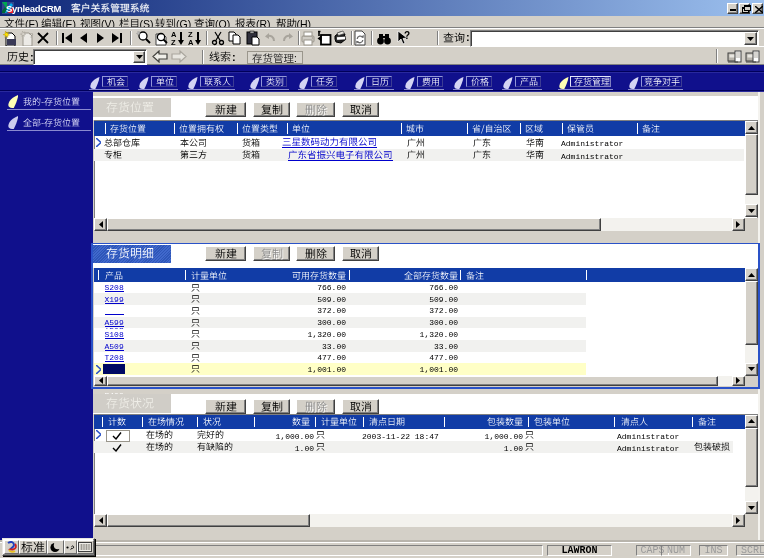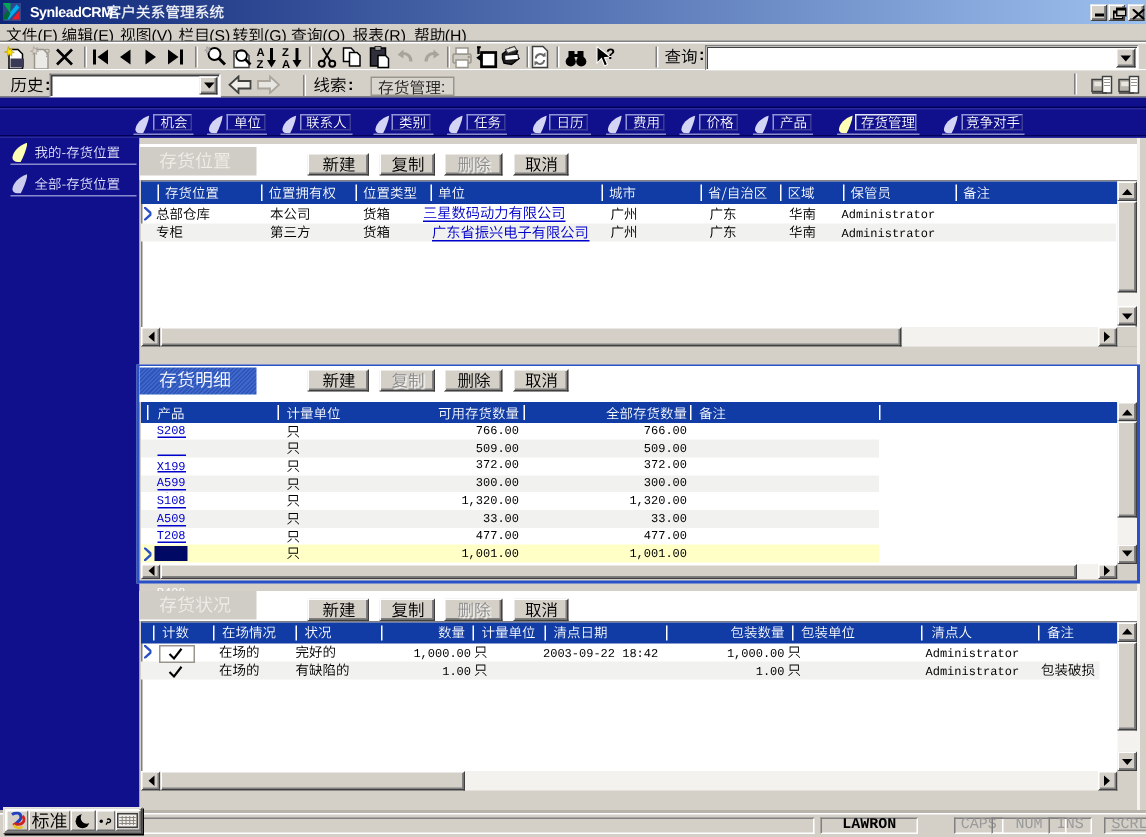--- a/index.html
+++ b/index.html
@@ -137,21 +137,21 @@
   </svg>
 <div style="position:absolute;left:0px;top:0px;width:764px;height:16px;background:linear-gradient(to right,#0d2577,#9cc0ee);">
     <svg style="position:absolute;left:2px;top:2px" width="12" height="12">
       <rect x="0" y="0" width="12" height="12" fill="#fff" opacity="0.15"></rect>
       <path d="M0 0H5V7Z" fill="#00a651"></path>
       <path d="M1 11L9 1L11 3L4 11Z" fill="#00aeef"></path>
       <path d="M6 11L11 5V11Z" fill="#ed1c24"></path>
       <path d="M0 9L3 5L5 7L3 11H0Z" fill="#006838"></path>
     </svg>
   </div>
-<div style="position:absolute;left:20px;top:2.5px;font:bold 9.5px 'Liberation Sans';color:#fff;white-space:pre;line-height:11.5px;letter-spacing:-0.3px;">SynleadCRM</div>
+<div style="position:absolute;left:6px;top:2.5px;font:bold 9.5px 'Liberation Sans';color:#fff;white-space:pre;line-height:11.5px;letter-spacing:-0.3px;">SynleadCRM</div>
 <svg style="position:absolute;left:70.5px;top:3px;overflow:visible" width="78.40" height="9.80">
     <g transform="scale(0.8167)" fill="#fff" stroke="#fff" stroke-width="0.35">
       <use href="#g5BA2" x="0"></use>
       <use href="#g6237" x="12"></use>
       <use href="#g5173" x="24"></use>
       <use href="#g7CFB" x="36"></use>
       <use href="#g7BA1" x="48"></use>
       <use href="#g7406" x="60"></use>
       <use href="#g7CFB" x="72"></use>
       <use href="#g7EDF" x="84"></use>
@@ -994,21 +994,21 @@
 <div style="position:absolute;left:104.5px;top:283px;font:normal 8px 'Liberation Mono';color:#0000cc;white-space:pre;line-height:10px;">S208</div>
 <div style="position:absolute;left:104.5px;top:291px;width:19.3px;height:0.8px;background:#0000cc;"></div>
 <svg style="position:absolute;left:190.5px;top:282.5px;overflow:visible" width="9.00" height="9.00">
     <g transform="scale(0.75)" fill="#000">
       <use href="#g53EA" x="0"></use>
     </g>
   </svg>
 <div style="position:absolute;right:418px;top:283px;font:8px 'Liberation Mono';color:#000;white-space:pre;line-height:10px;">766.00</div>
 <div style="position:absolute;right:306px;top:283px;font:8px 'Liberation Mono';color:#000;white-space:pre;line-height:10px;">766.00</div>
 <div style="position:absolute;left:94px;top:293.2px;width:492px;height:11.7px;background:#f1f1ef;"></div>
-<div style="position:absolute;left:104.5px;top:294.7px;font:normal 8px 'Liberation Mono';color:#0000cc;white-space:pre;line-height:10px;margin-top:12px;">X199</div>
+<div style="position:absolute;left:104.5px;top:294.7px;font:normal 8px 'Liberation Mono';color:#0000cc;white-space:pre;line-height:10px;">X199</div>
 <div style="position:absolute;left:104.5px;top:302.7px;width:19.3px;height:0.8px;background:#0000cc;"></div>
 <svg style="position:absolute;left:190.5px;top:294.2px;overflow:visible" width="9.00" height="9.00">
     <g transform="scale(0.75)" fill="#000">
       <use href="#g53EA" x="0"></use>
     </g>
   </svg>
 <div style="position:absolute;right:418px;top:294.7px;font:8px 'Liberation Mono';color:#000;white-space:pre;line-height:10px;">509.00</div>
 <div style="position:absolute;right:306px;top:294.7px;font:8px 'Liberation Mono';color:#000;white-space:pre;line-height:10px;">509.00</div>
 <div style="position:absolute;left:104.5px;top:306.4px;font:normal 8px 'Liberation Mono';color:#0000cc;white-space:pre;line-height:10px;margin-top:16px;">T508</div>
 <div style="position:absolute;left:104.5px;top:314.4px;width:19.3px;height:0.8px;background:#0000cc;"></div>
@@ -1243,21 +1243,21 @@
       <use href="#g597D" x="12"></use>
       <use href="#g7684" x="24"></use>
     </g>
   </svg>
 <div style="position:absolute;right:450px;top:431.5px;font:8px 'Liberation Mono';color:#000;white-space:pre;line-height:10px;">1,000.00</div>
 <svg style="position:absolute;left:315.5px;top:430px;overflow:visible" width="9.00" height="9.00">
     <g transform="scale(0.75)" fill="#000">
       <use href="#g53EA" x="0"></use>
     </g>
   </svg>
-<div style="position:absolute;left:362px;top:431.5px;font:normal 8px 'Liberation Mono';color:#000;white-space:pre;line-height:10px;">2003-09-22 18:42</div>
+<div style="position:absolute;left:362px;top:431.5px;font:normal 8px 'Liberation Mono';color:#000;white-space:pre;line-height:10px;">2003-11-22 18:47</div>
 <div style="position:absolute;right:241px;top:431.5px;font:8px 'Liberation Mono';color:#000;white-space:pre;line-height:10px;">1,000.00</div>
 <svg style="position:absolute;left:524.5px;top:430px;overflow:visible" width="9.00" height="9.00">
     <g transform="scale(0.75)" fill="#000">
       <use href="#g53EA" x="0"></use>
     </g>
   </svg>
 <div style="position:absolute;left:617px;top:431.5px;font:normal 8px 'Liberation Mono';color:#000;white-space:pre;line-height:10px;">Administrator</div>
 <svg style="position:absolute;left:112px;top:443.5px" width="10" height="8">
     <path d="M1 4L4 7L9 0.5" fill="none" stroke="#000" stroke-width="1.4"></path>
   </svg>
@@ -1319,21 +1319,21 @@
     <svg width="4" height="7" style="overflow:visible">
       <path d="M4 3.5L0 0V7Z" fill="#000"></path>
     </svg>
   </div>
 <div style="position:absolute;left:107px;top:513.5px;width:203px;height:13px;border:1px solid;border-color:#fff #404040 #404040 #fff;box-shadow:inset -1px -1px 0 #808080,inset 1px 1px 0 #d4d0c8;background:#d4d0c8;"></div>
 <div style="position:absolute;left:744.5px;top:513.5px;width:13px;height:13px;background:#d4d0c8;"></div>
 <div style="position:absolute;left:0px;top:542px;width:764px;height:16px;background:#d4d0c8;border-top:1px solid #fff;box-shadow:0 -2px 0 #b8b4ac;"></div>
 <div style="position:absolute;left:2px;top:545px;width:541px;height:11px;border:1px solid;border-color:#808080 #fff #fff #808080;font:normal 10px 'Liberation Mono';color:#000;display:flex;align-items:center;justify-content:center;"></div>
 <div style="position:absolute;left:547px;top:545px;width:65px;height:11px;border:1px solid;border-color:#808080 #fff #fff #808080;font:bold 10px 'Liberation Mono';color:#000;display:flex;align-items:center;justify-content:center;">LAWRON</div>
 <div style="position:absolute;left:620px;top:545px;width:33px;height:11px;border:1px solid;border-color:#808080 #fff #fff #808080;font:normal 10px 'Liberation Mono';color:#9a9a9a;display:flex;align-items:center;justify-content:center;margin-left:16px;">CAPS</div>
-<div style="position:absolute;left:661px;top:545px;width:50px;height:11px;border:1px solid;border-color:#808080 #fff #fff #808080;font:normal 10px 'Liberation Mono';color:#9a9a9a;display:flex;align-items:center;justify-content:center;">NUM</div>
+<div style="position:absolute;left:661px;top:545px;width:30px;height:11px;border:1px solid;border-color:#808080 #fff #fff #808080;font:normal 10px 'Liberation Mono';color:#9a9a9a;display:flex;align-items:center;justify-content:center;">NUM</div>
 <div style="position:absolute;left:699px;top:545px;width:29px;height:11px;border:1px solid;border-color:#808080 #fff #fff #808080;font:normal 10px 'Liberation Mono';color:#9a9a9a;display:flex;align-items:center;justify-content:center;">INS</div>
 <div style="position:absolute;left:736px;top:545px;width:34px;height:11px;border:1px solid;border-color:#808080 #fff #fff #808080;font:normal 10px 'Liberation Mono';color:#9a9a9a;display:flex;align-items:center;justify-content:center;text-decoration:underline;">SCRL</div>
 <div style="position:absolute;left:2px;top:537.5px;width:93px;height:18.5px;background:#d4d0c8;border:1px solid;border-color:#e8e6e2 #404040 #404040 #e8e6e2;box-shadow:inset -1px -1px 0 #808080,inset 1px 1px 0 #fff,1px 1px 0 #000;"></div>
 <div style="position:absolute;left:4px;top:539.5px;width:14.5px;height:14.5px;border:1px solid;border-color:#fff #6a6a6a #6a6a6a #fff;"></div>
 <svg style="position:absolute;left:5.5px;top:541px" width="12" height="12">
     <path d="M2 2C5 0 8 1 8 4C8 6 5 7 4 9" stroke="#2040c0" stroke-width="2" fill="none"></path>
     <path d="M9 3C11 5 10 8 7 8.5C5 8.8 4 7.5 3 9" stroke="#d02020" stroke-width="1.8" fill="none"></path>
     <path d="M3 9c1.5 2 4 2.5 6 1" stroke="#e8c020" stroke-width="1.8" fill="none"></path>
   </svg>
 <div style="position:absolute;left:18.5px;top:539.5px;width:28px;height:14.5px;border:1px solid;border-color:#fff #6a6a6a #6a6a6a #fff;"></div>

